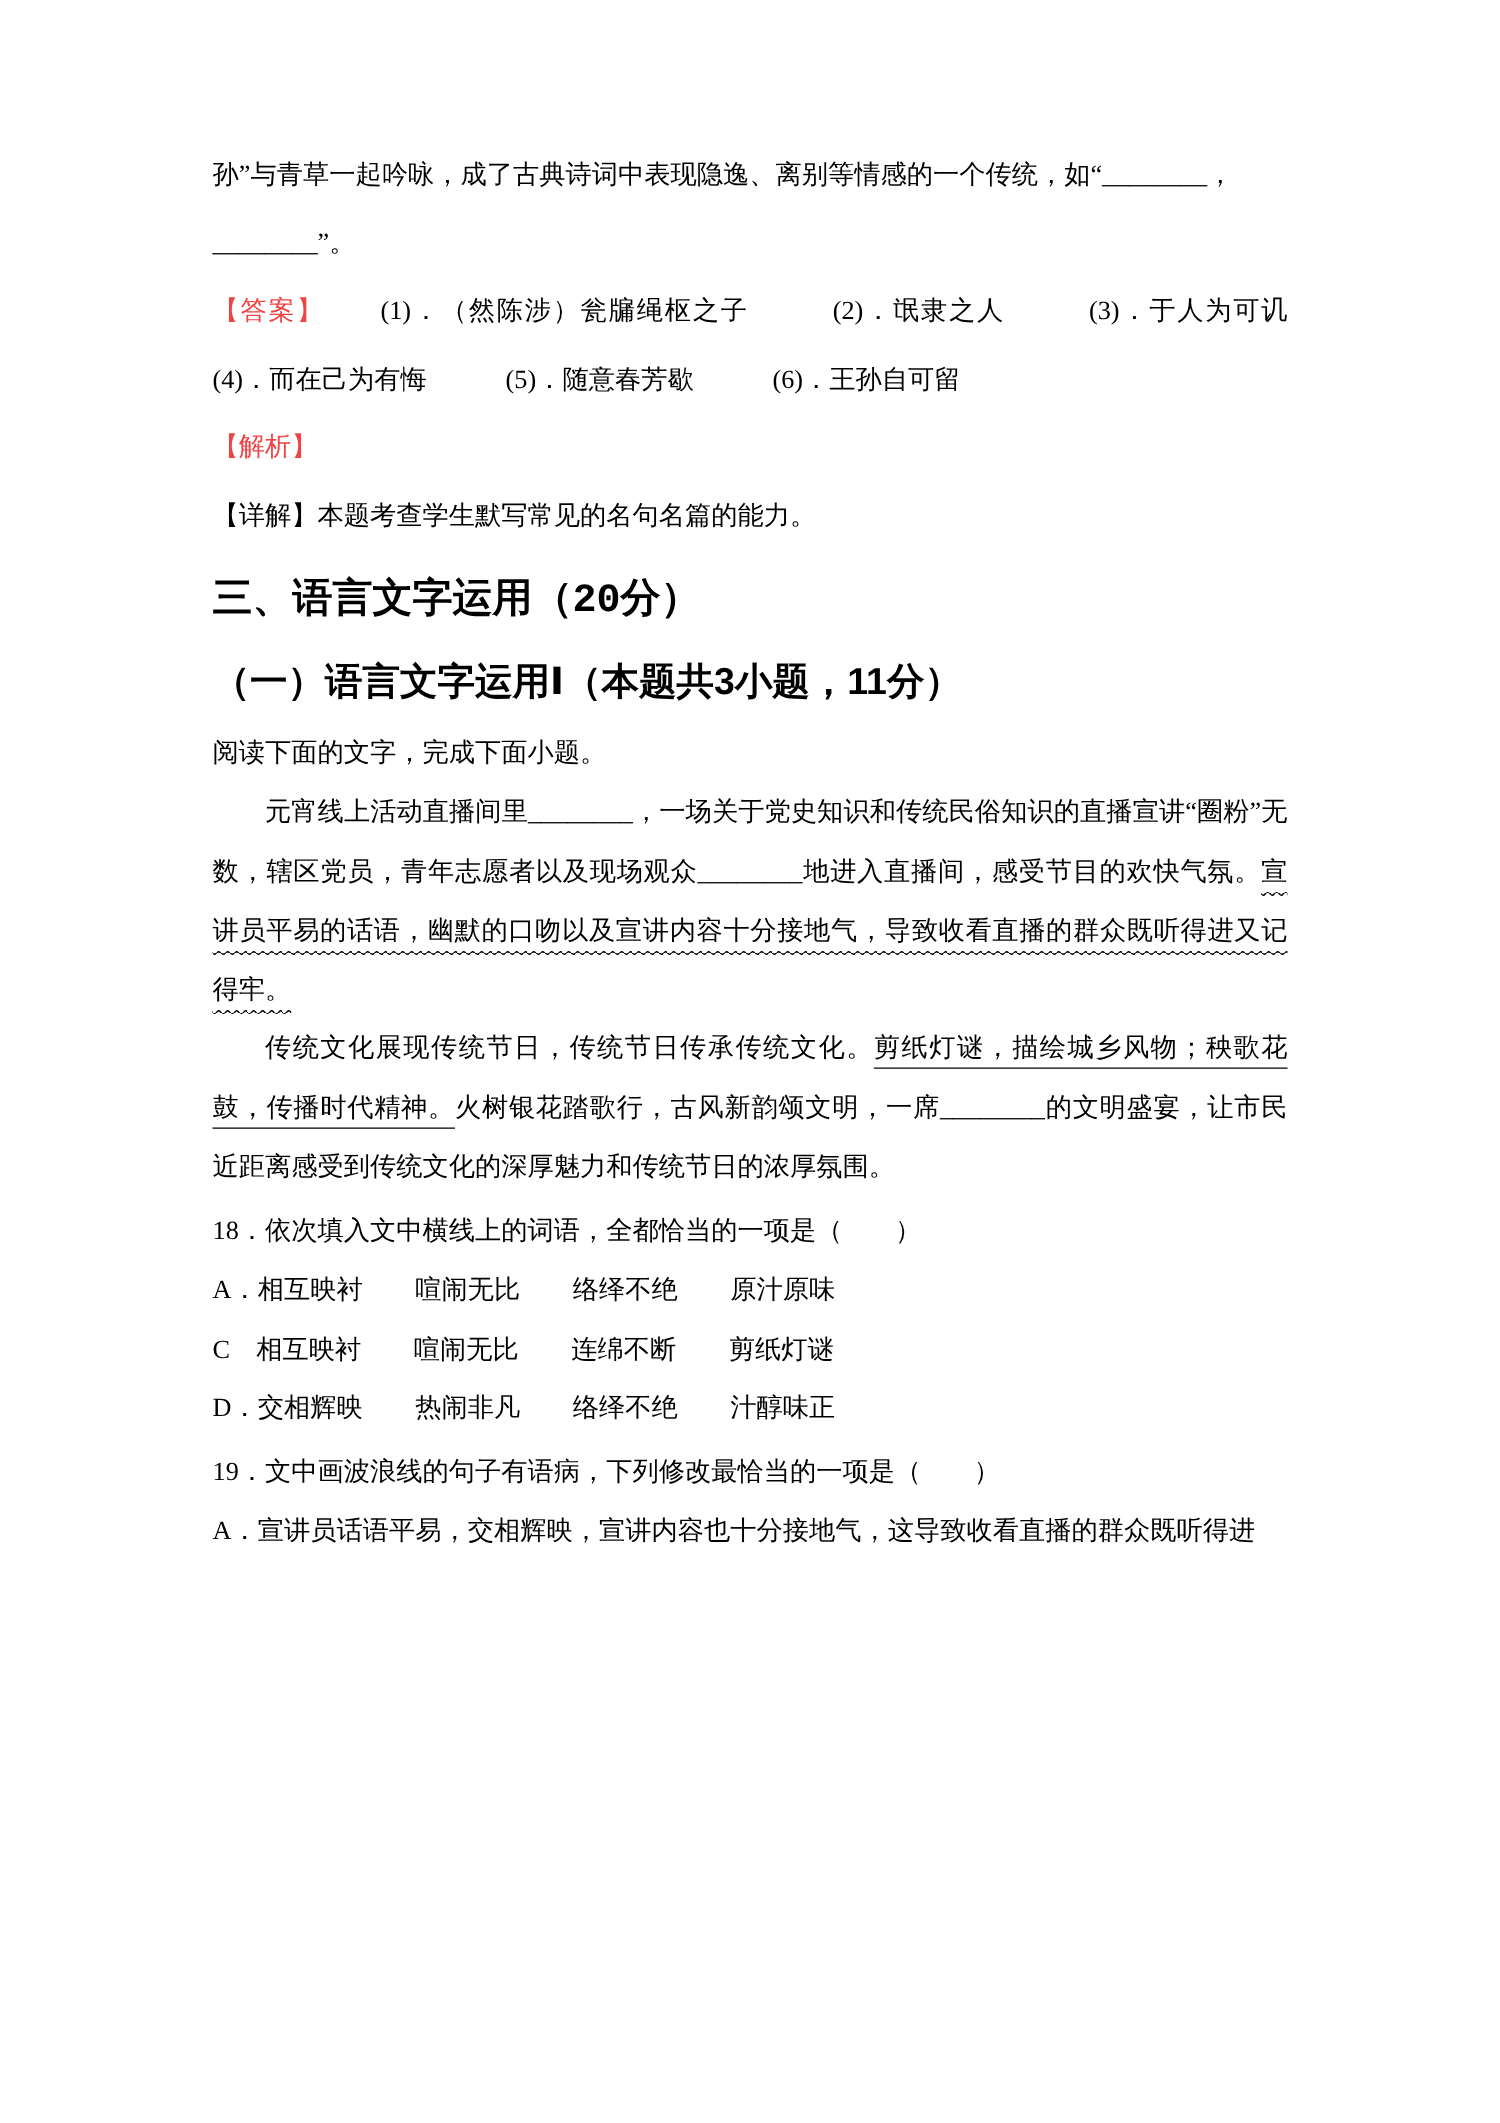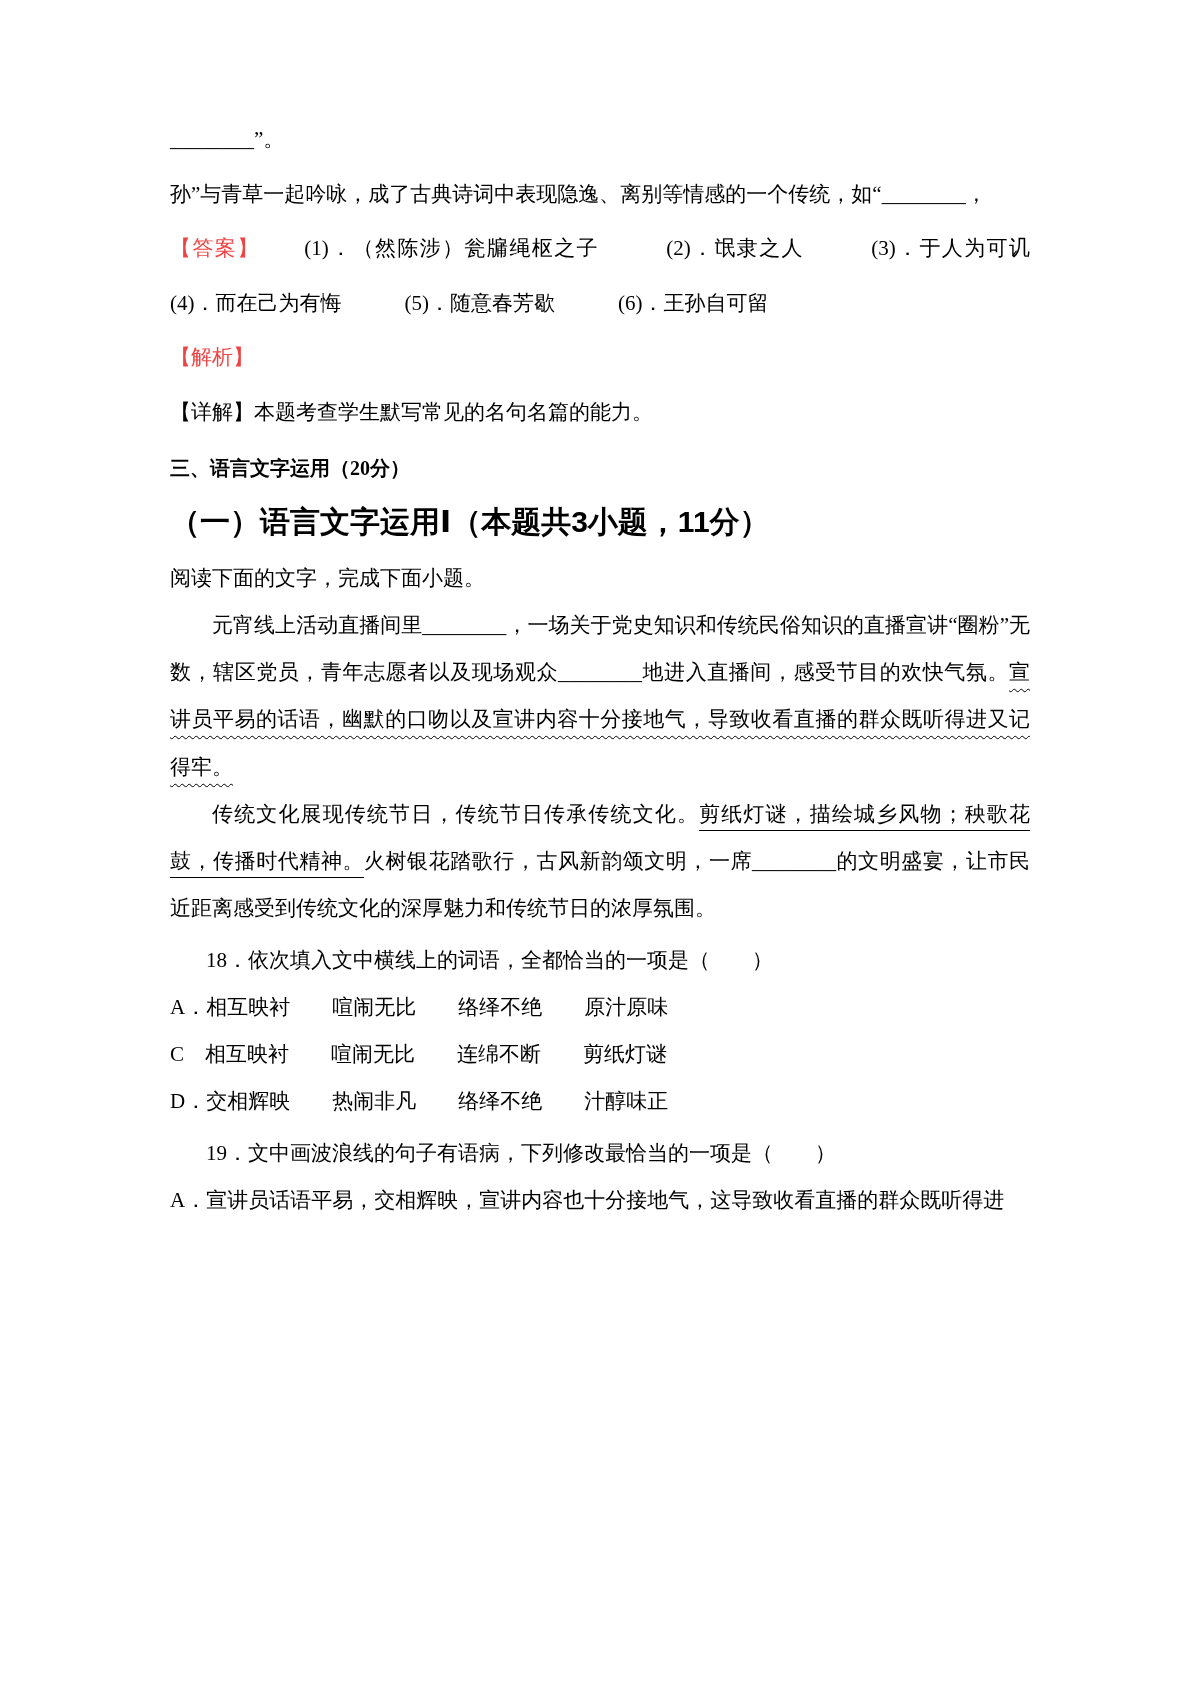--- a/index.html
+++ b/index.html
@@ -27,42 +27,42 @@
     text-decoration-thickness: 1px;
     text-underline-offset: 9px;
   }
   .uline {
     text-decoration: underline;
     text-decoration-style: solid;
     text-decoration-thickness: 1px;
     text-underline-offset: 9px;
   }
   .sec-heading {
-    font-family: Liberation Serif, serif;
-    font-size: 20px;
+    font-family: Liberation Mono, monospace;
+    font-size: 32px;
     font-weight: 700;
     line-height: 2.05;
     margin-top: 8px;
   }
   .sub-heading {
     font-family: "Liberation Sans", "DejaVu Sans", sans-serif;
     font-size: 30px;
     font-weight: 700;
     line-height: 2.2;
   }
   .option { line-height: 2.25; text-align: justify; }
-  .gap-sm { margin-top: 4px; margin-left: 36px; }
+  .gap-sm { margin-top: 4px; }
 </style>
 </head>
 <body>
 
 <div class="page">
 
+  <p class="para loose">孙”与青草一起吟咏，成了古典诗词中表现隐逸、离别等情感的一个传统，如“________，</p>
   <p class="para loose">________”。</p>
-  <p class="para loose">孙”与青草一起吟咏，成了古典诗词中表现隐逸、离别等情感的一个传统，如“________，</p>
 
   <p class="para loose"><span class="blue">【答案】</span><span>　　(1)．（然陈涉）瓮牖绳枢之子　　　(2)．氓隶之人　　　(3)．于人为可讥　　　(4)．而在己为有悔　　　(5)．随意春芳歇　　　(6)．王孙自可留</span></p>
 
   <p class="para loose"><span class="blue">【解析】</span></p>
 
   <p class="para loose">【详解】本题考查学生默写常见的名句名篇的能力。</p>
 
 
   <h2 class="sec-heading">三、语言文字运用（20分）</h2>
 

